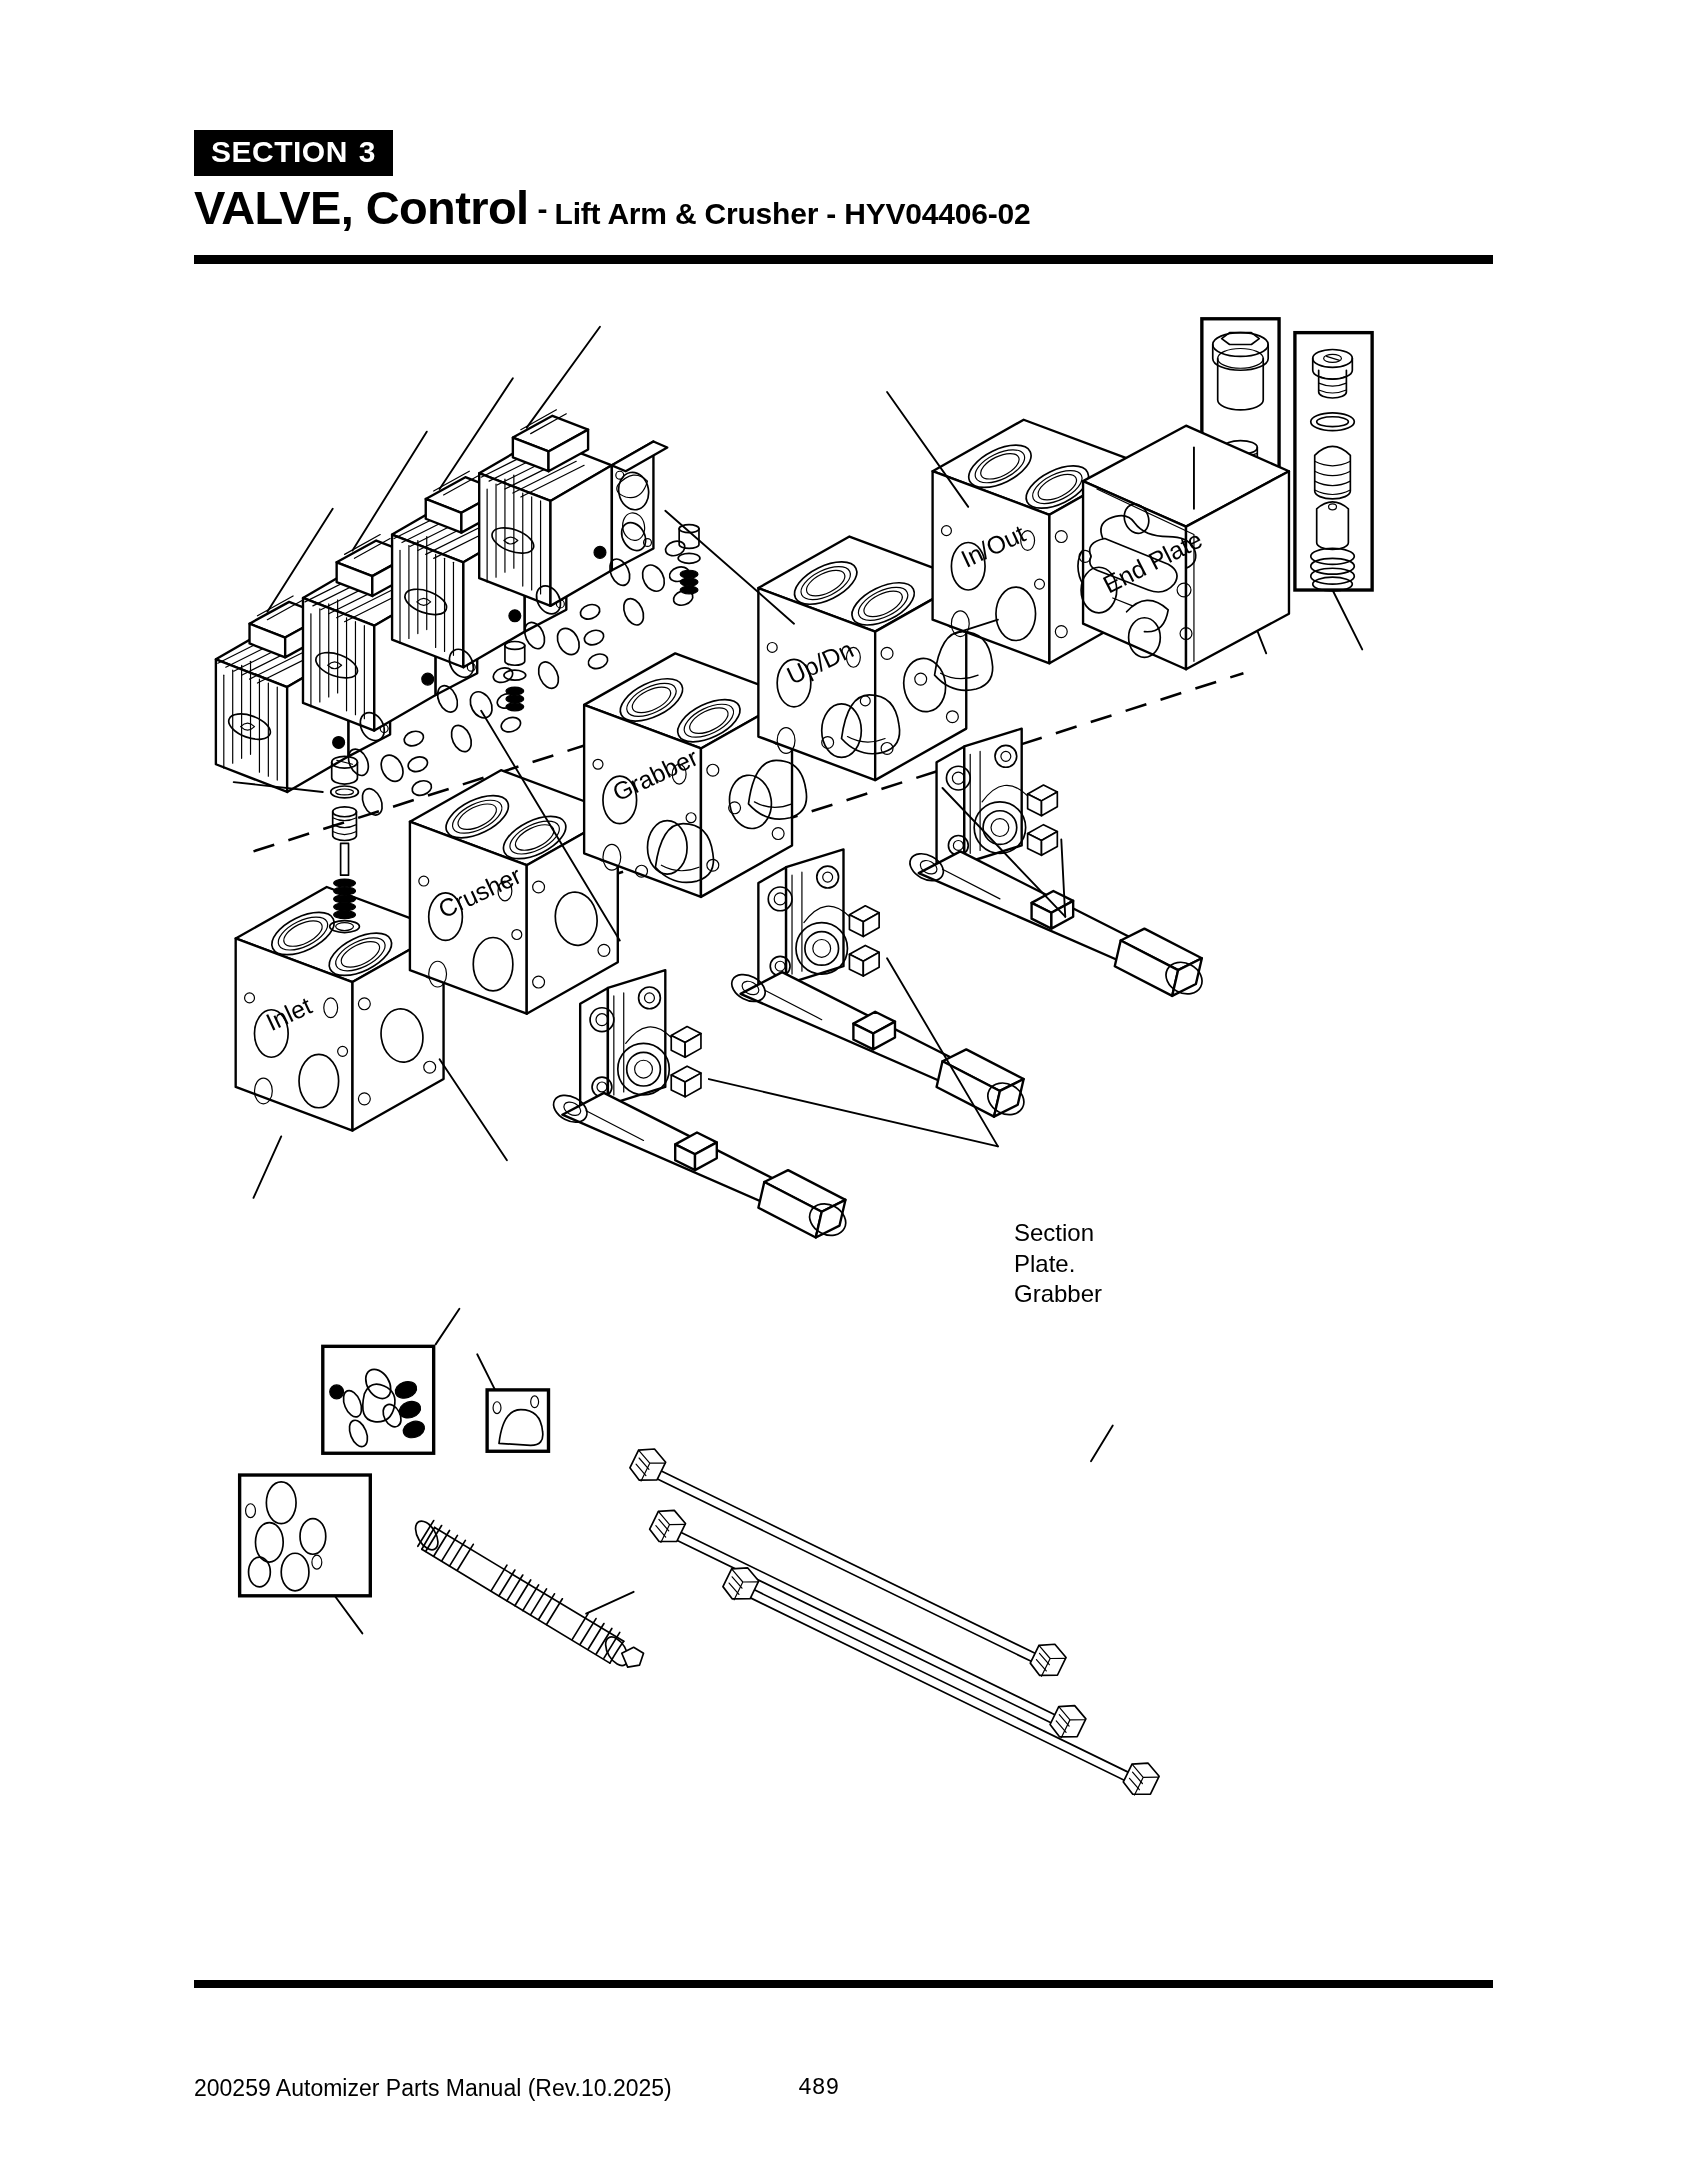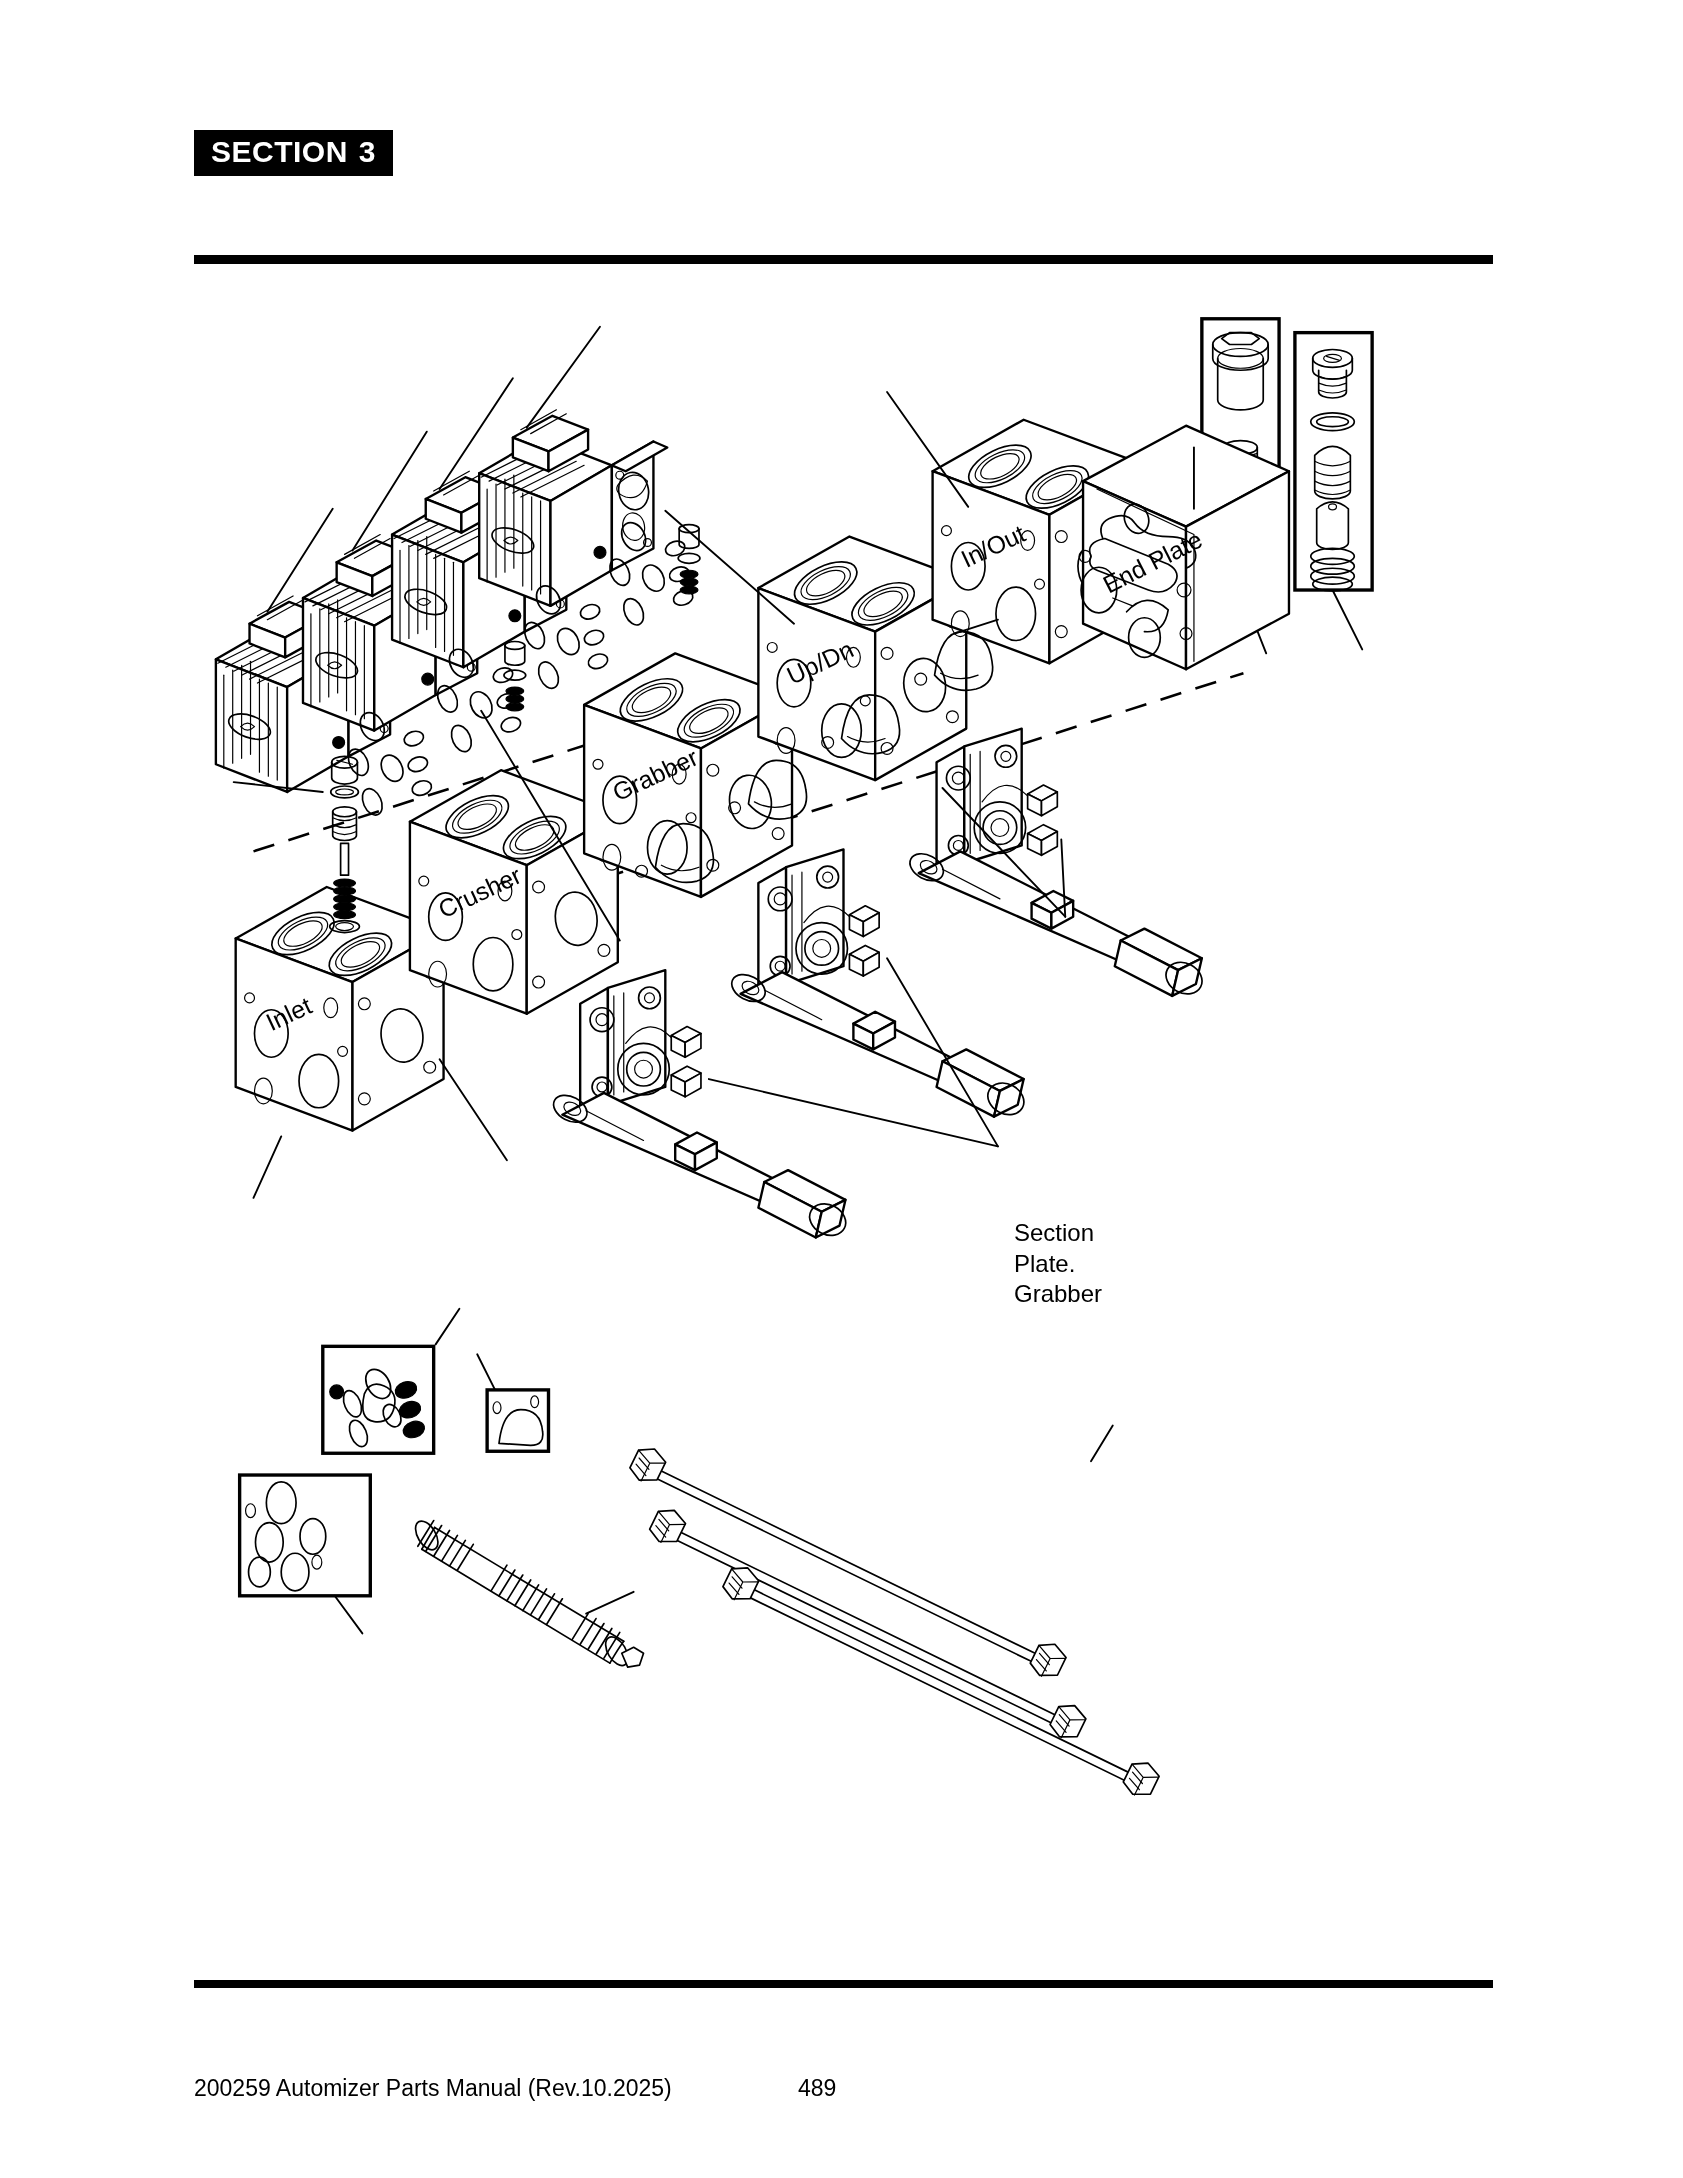--- a/index.html
+++ b/index.html
@@ -111,21 +111,21 @@
     top: 2075px;
     font-size: 23px;
     font-family: "Liberation Sans", sans-serif;
     white-space: nowrap;
   }
   #footer-page {
     position: absolute;
     left: 798px;
     top: 2075px;
     font-size: 23px;
-    font-family: Liberation Sans, sans-serif;
+    font-family: Liberation Mono, monospace;
   }
 
   
   #figure {
     position: absolute;
     left: 194px;
     top: 297px;
     width: 1299px;
     height: 1673px;
   }
@@ -143,20 +143,25 @@
 <body>
 
 <div id="page">
 
   <div id="header">
 
     <div id="section-badge">
       <span class="sec-word">SECTION</span><span class="sec-num">3</span>
     </div>
 
+    <div id="title-row">
+      <span id="title-main">VALVE, Control</span>
+      <span id="title-dash">-</span>
+      <span id="title-sub">Lift Arm &amp; Crusher - HYV04406-02</span>
+    </div>
 
 
     <div id="rule-top"></div>
   </div>
 
   <div id="figure">
     <svg width="1299" height="1673" viewBox="0 0 1312 1690" xmlns="http://www.w3.org/2000/svg">
       <defs>
         <style>
           .ln   { fill:none; stroke:#000; stroke-width:2.4; stroke-linejoin:round; stroke-linecap:round; }

